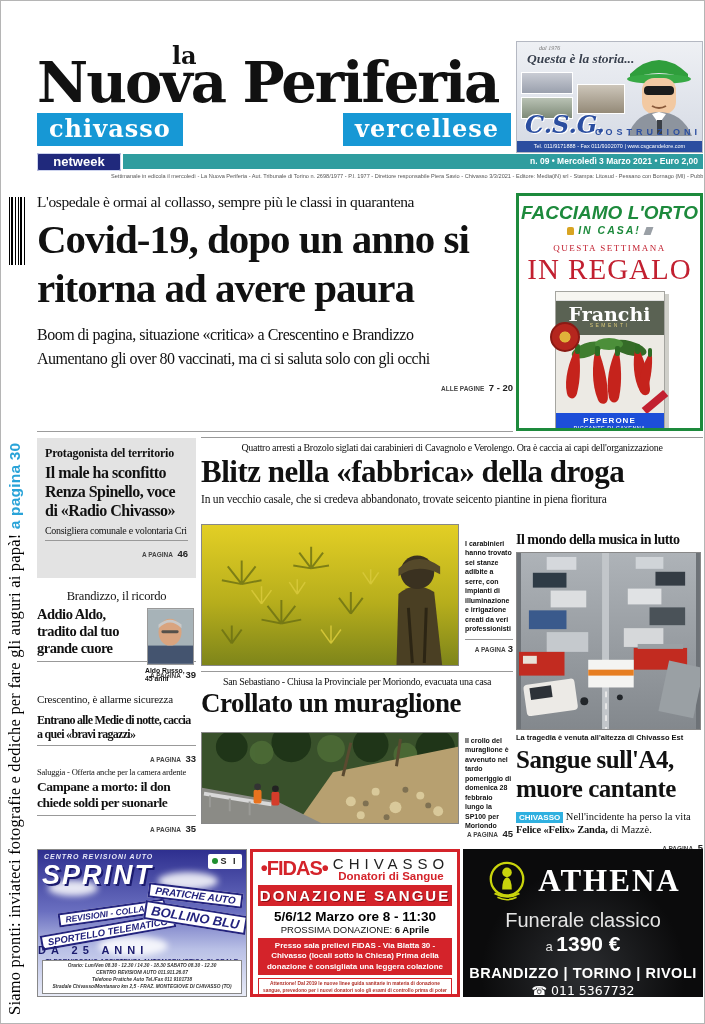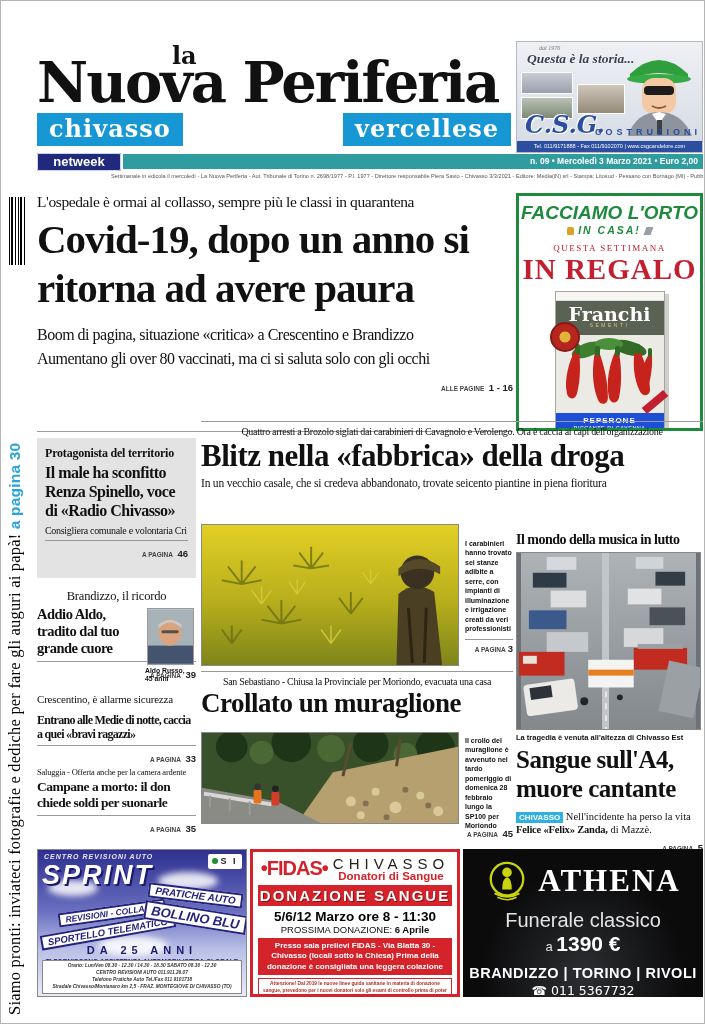--- a/index.html
+++ b/index.html
@@ -66,21 +66,21 @@
 
   
   #franchi-ad { position:absolute; left:515px; top:192px; width:187px; height:238px; border:3px solid #1d8a3c;
     background:#fff; text-align:center; font-family:"Liberation Sans",sans-serif; overflow:hidden; }
   #franchi-l1 { margin-top:6px; font-size:19px; font-weight:bold; font-style:italic; color:#1d8a3c; white-space:nowrap; }
   #franchi-l2 { font-size:10.5px; font-weight:bold; font-style:italic; color:#1d8a3c; letter-spacing:2px; }
   .mini-icon { display:inline-block; width:7px; height:8px; vertical-align:middle; margin:0 4px; }
   #icon-can { background:#d8a422; border-radius:2px 2px 1px 1px; }
   #icon-trowel { background:#9aa0a6; transform:skewX(-20deg); }
   #franchi-l3 { margin-top:7px; font-family:"Liberation Serif",serif; font-size:9px; letter-spacing:1.5px; color:#c22030; }
-  #franchi-l4 { font-family:"Liberation Serif",serif; font-size:29px; font-weight:bold; letter-spacing:1px; color:#c22030; }
+  #franchi-l4 { font-family:"Liberation Serif",serif; font-size:29px; font-weight:normal; letter-spacing:1px; color:#c22030; }
   #packet { position:relative; width:110px; height:150px; margin:5px auto 0; background:#eceae4;
     border:1px solid #a5a5a0; box-shadow:4px 3px 0 #cfcfc9; text-align:center; }
   #packet-top { height:9px; background:#f7f6f1; border-bottom:1px solid #ddd; }
   #packet-band { height:34px; background:#5a6253; color:#fff; }
   #packet-brand { font-family:"DejaVu Serif",serif; font-weight:bold; font-size:19px; line-height:26px; }
   #packet-sub { font-size:5px; letter-spacing:2.5px; color:#d8c87a; margin-top:-5px; }
   #packet-badge { position:absolute; left:-6px; top:30px; width:30px; height:30px; border-radius:50%;
     background:radial-gradient(#e0b33a 28%,#b5261e 32%); border:2px solid #8a1a14; }
   #packet-bottom { position:absolute; bottom:0; left:0; width:100%; height:27px; background:#1d4ed8; color:#fff; padding-top:3px; }
   #packet-product { font-size:8px; font-weight:bold; letter-spacing:1px; }
@@ -102,21 +102,21 @@
   #portrait-cap { position:absolute; right:2px; top:78px; width:49px; font-family:"Liberation Sans",sans-serif;
     font-size:6.8px; font-weight:bold; line-height:1.25; }
   #lart-3 { top:692px; height:68px; }
   #lart-3 .kick { font-weight:normal; font-size:11px; }
   #lart-3 .hl { font-size:12px; letter-spacing:-.7px; margin-top:8px; }
   #lart-4 { top:766px; height:76px; }
   #lart-4 .kick { font-weight:normal; font-size:8.5px; letter-spacing:-.2px; }
   #lart-4 .hl { font-size:13.5px; margin-top:2px; }
 
   
-  #drug { position:absolute; left:200px; top:420px; width:502px; border-top:1px solid #999; }
+  #drug { position:absolute; left:200px; top:436px; width:502px; border-top:1px solid #999; }
   #drug-kicker { font-size:10px; letter-spacing:-.3px; text-align:center; white-space:nowrap; margin-top:4px; }
   #drug-headline { font-size:31px; font-weight:bold; letter-spacing:-.5px; white-space:nowrap; text-align:left; margin-top:1px; }
   #drug-subhead { font-size:11.5px; letter-spacing:-.2px; white-space:nowrap; margin-top:3px; }
   #drug-photo { position:absolute; left:200px; top:523px; width:258px; height:142px; border:1px solid #888; }
   .side-note { position:absolute; width:48px; font-family:"Liberation Sans",sans-serif; font-size:7px;
     line-height:1.35; color:#111; font-weight:bold; }
   #drug-note { left:464px; top:538px; }
   #drug-note .pageref, #wall-note-ref { margin-top:6px; border-top:1px solid #999; padding-top:3px; }
 
   
@@ -149,21 +149,21 @@
     color:#fff; letter-spacing:2px; text-shadow:2px 2px 0 #1b1b6e; }
   #sprint-cert { position:absolute; right:4px; top:4px; width:34px; height:15px; background:#fff; border-radius:2px;
     font-size:9px; font-weight:bold; color:#222; text-align:center; line-height:15px; letter-spacing:2px; }
   #sprint-cert i { display:inline-block; width:6px; height:6px; background:#1f8f2f; border-radius:50%; margin-right:2px; }
   .sign { position:absolute; background:#fff; border:2px solid #23237e; color:#23237e; font-weight:bold;
     font-style:italic; padding:0 5px; white-space:nowrap; }
   #sign-1 { top:56px; left:20px; transform:rotate(-8deg); font-size:8.5px; }
   #sign-2 { top:74px; left:2px; transform:rotate(-10deg); font-size:9.5px; }
   #sign-3 { top:38px; left:110px; transform:rotate(7deg); font-size:10px; }
   #sign-4 { top:58px; left:106px; transform:rotate(9deg); font-size:13px; }
-  #sprint-years { position:absolute; bottom:40px; width:100%; text-align:center; font-size:11px; font-weight:bold;
+  #sprint-years { position:absolute; bottom:40px; width:100%; font-size:11px; font-weight:bold;
     letter-spacing:5px; color:#1b1b6e; }
   #sprint-tagline { position:absolute; bottom:31px; width:100%; text-align:center; font-size:6.6px; font-weight:bold;
     color:#1b1b6e; white-space:nowrap; }
   #sprint-footer { position:absolute; bottom:2px; left:4px; right:4px; background:#fff; border:1px solid #888;
     font-size:4.8px; font-weight:bold; font-style:italic; color:#333; text-align:center; line-height:1.45; padding:2px 1px; }
 
   #fidas-ad { position:absolute; left:249px; top:848px; width:210px; height:148px; border:3px solid #d4232a;
     background:#fff; text-align:center; font-family:"Liberation Sans",sans-serif; padding:3px 5px; overflow:hidden; }
   #fidas-head { display:flex; align-items:center; justify-content:center; gap:5px; }
   #fidas-logo { font-size:20px; font-weight:bold; color:#d4232a; letter-spacing:-1px; }
@@ -227,21 +227,21 @@
     <div id="csg-bottom">Tel. 011/9171888 - Fax 011/9102070  |  www.csgcandelore.com</div>
   </div>
 
   <div id="lead">
     <div id="lead-kicker">L'ospedale è ormai al collasso, sempre più le classi in quarantena</div>
     <div id="lead-headline">Covid-19, dopo un anno si ritorna ad avere paura</div>
     <div id="lead-sub-wrap">
       <div class="lead-sub">Boom di pagina, situazione «critica» a Crescentino e Brandizzo</div>
       <div class="lead-sub">Aumentano gli over 80 vaccinati, ma ci si saluta solo con gli occhi</div>
     </div>
-    <div class="pageref"><span class="lbl">ALLE PAGINE</span> <span class="val">1 - 16</span></div>
+    <div class="pageref"><span class="lbl">ALLE PAGINE</span> <span class="val">7 - 20</span></div>
   </div>
   <div id="lead-rule"></div>
 
   <div id="franchi-ad">
     <div id="franchi-l1">FACCIAMO L'ORTO</div>
     <div id="franchi-l2"><span class="mini-icon" id="icon-can"></span><span>IN CASA!</span><span class="mini-icon" id="icon-trowel"></span></div>
     <div id="franchi-l3">QUESTA SETTIMANA</div>
     <div id="franchi-l4">IN REGALO</div>
     <div id="packet">
       <div id="packet-top"></div>

